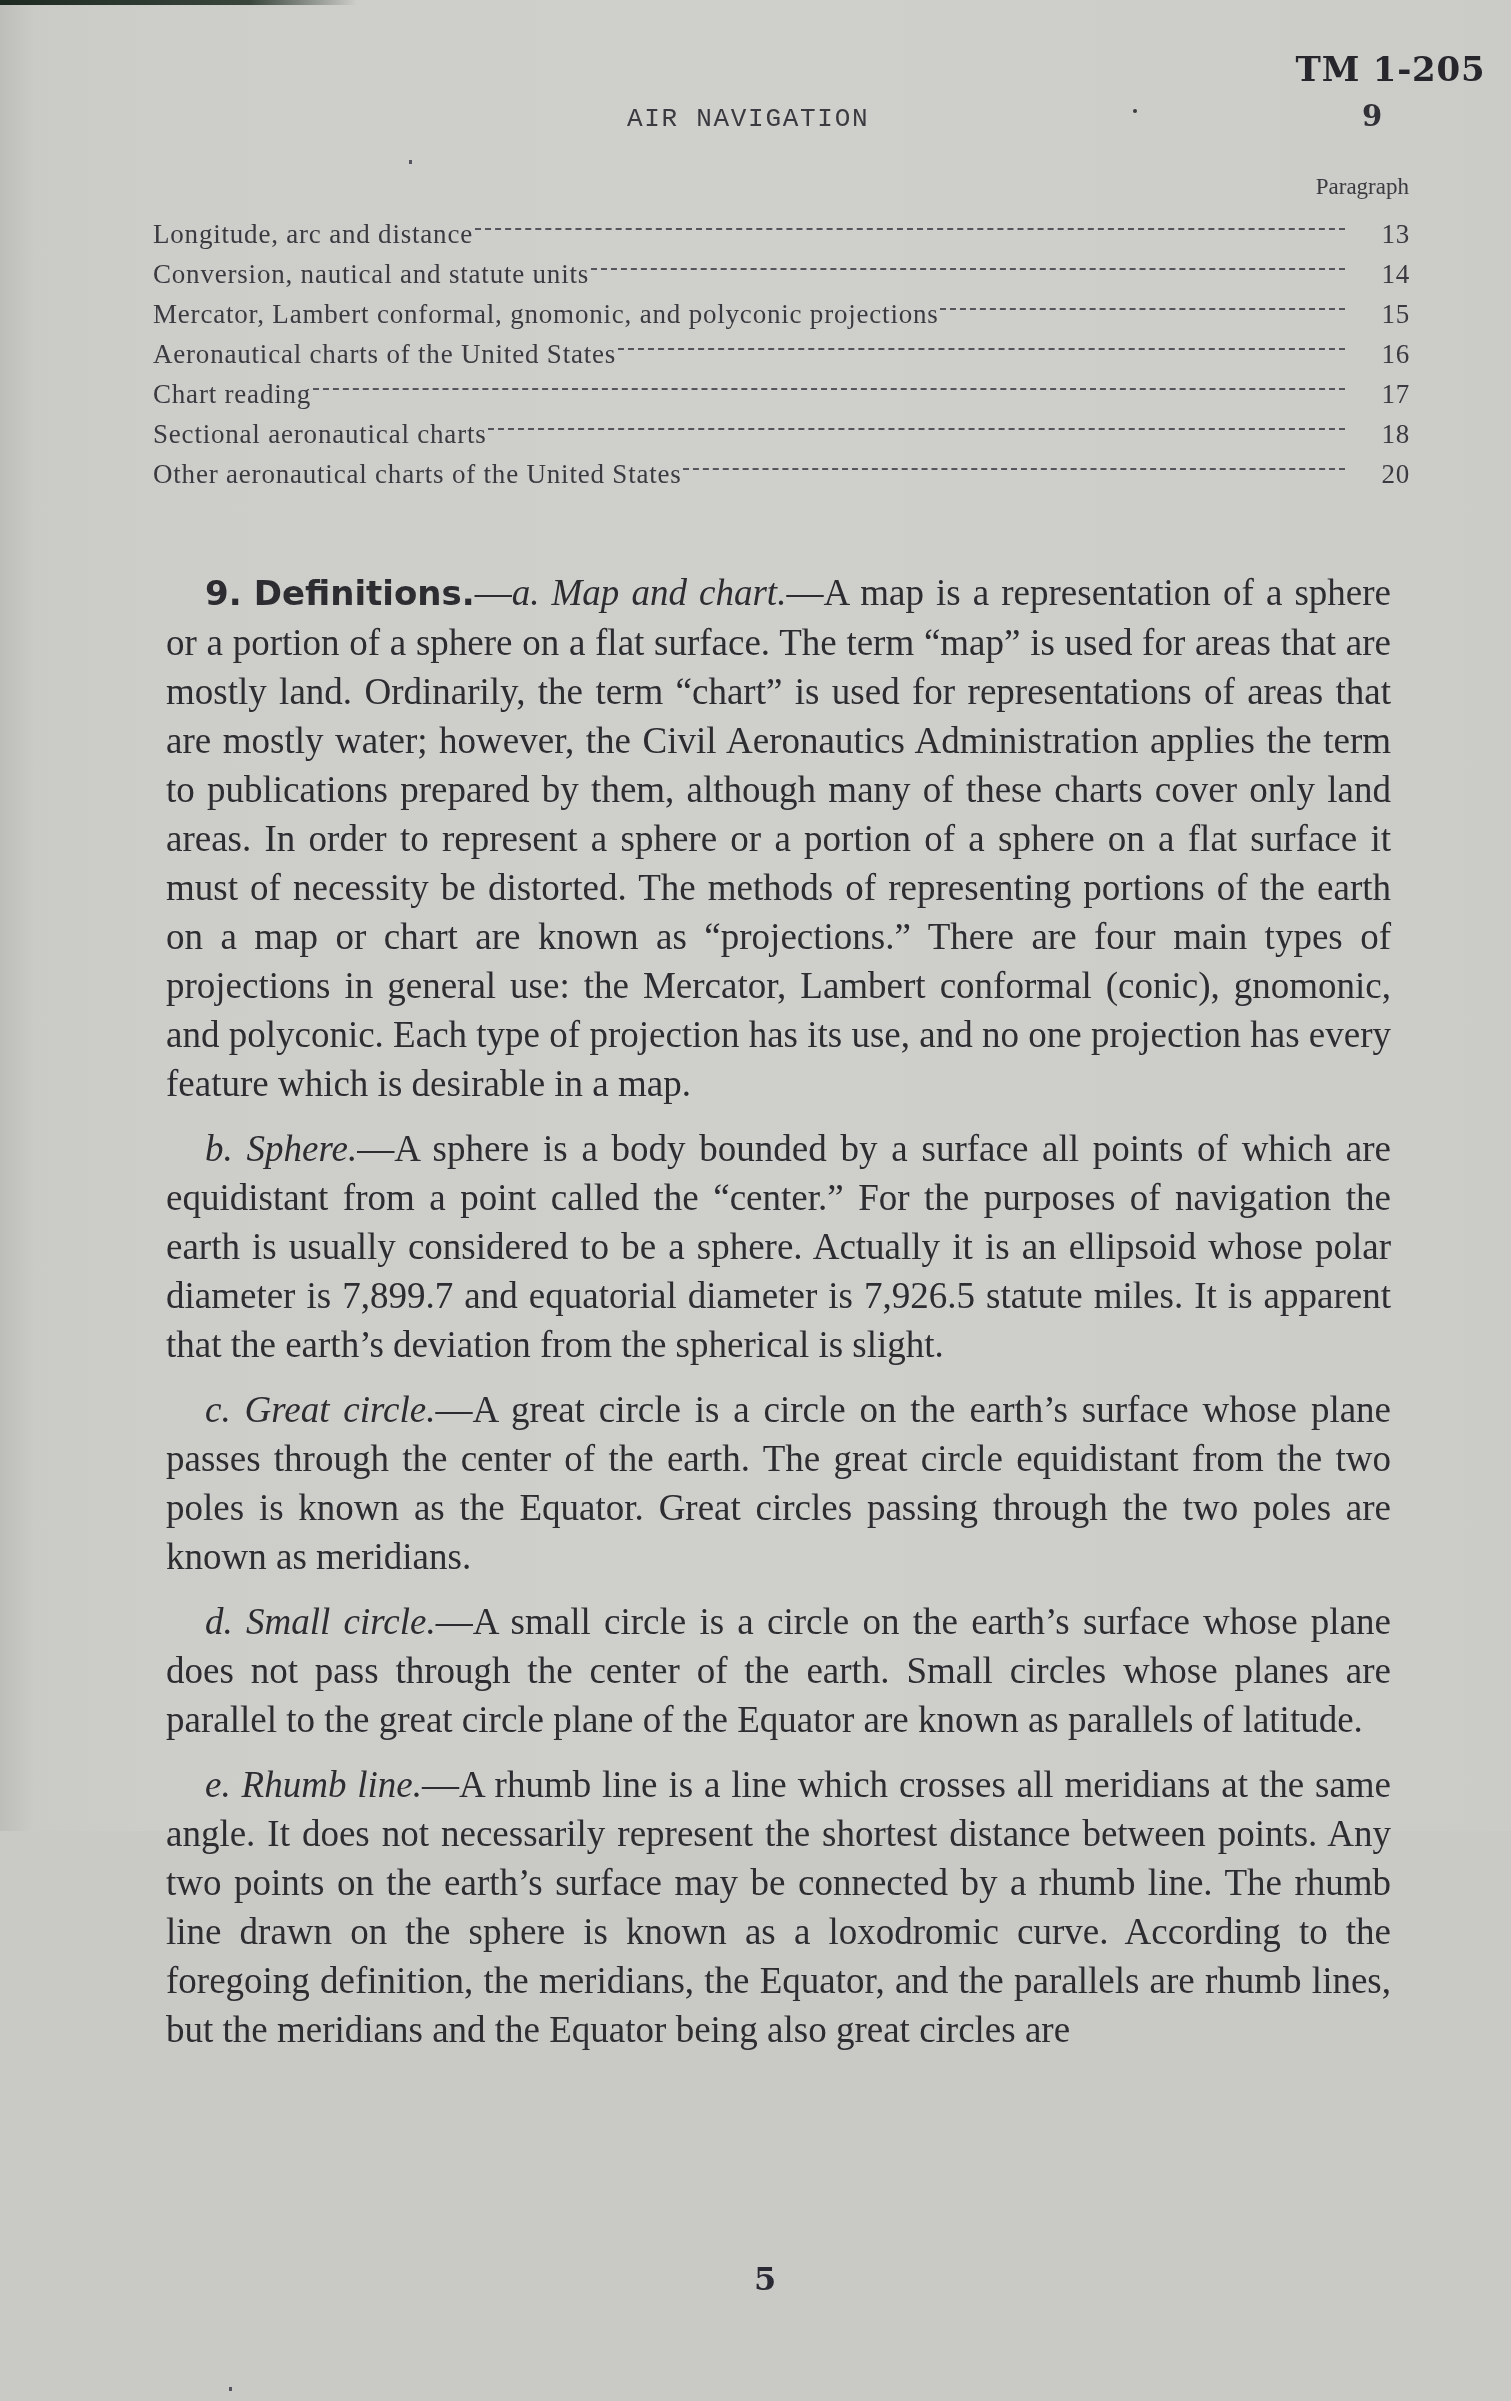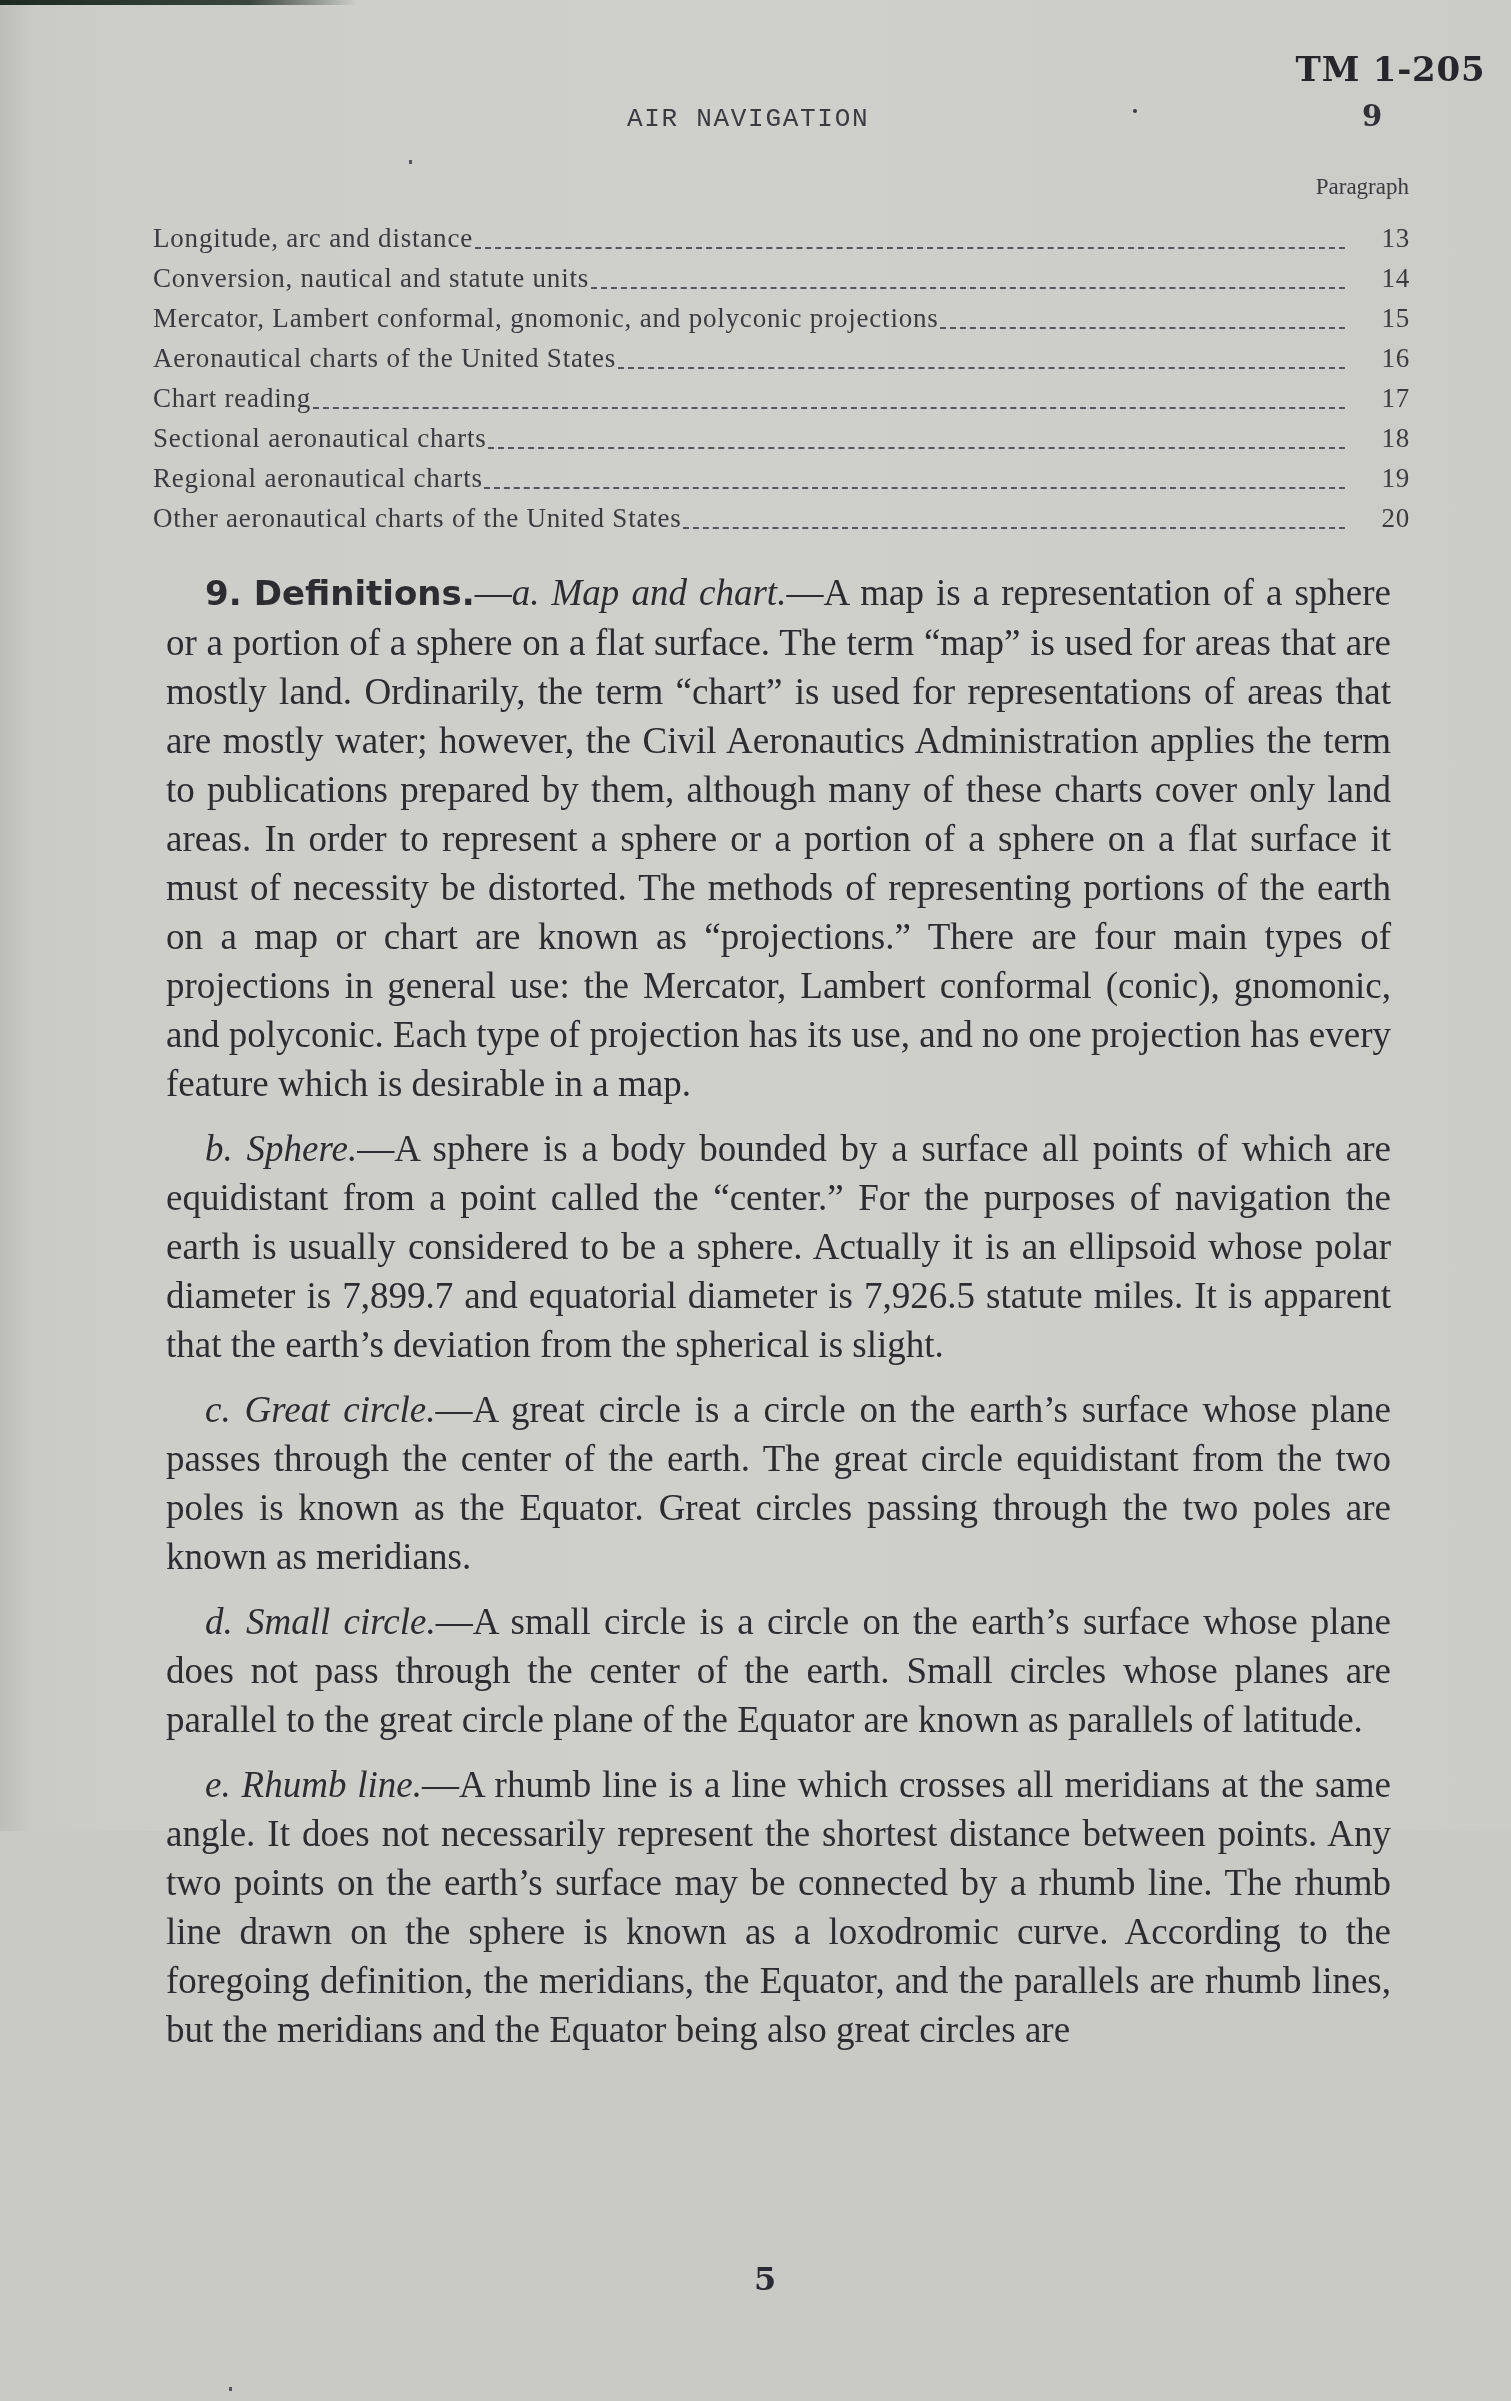--- a/index.html
+++ b/index.html
@@ -42,21 +42,21 @@
       font-size: 29px; color: #303036;
     }
     .toc-header {
       position: absolute; right: 102px; top: 174px;
       font-family: "Liberation Serif", serif; font-size: 23px; color: #3a3a40;
     }
     .toc {
       position: absolute; left: 153px; top: 214px; width: 1257px;
     }
     .toc-row {
-      display: flex; align-items: flex-end;
+      display: flex; align-items: center;
       height: 40px;
       font-family: "Liberation Serif", serif; font-size: 27px; color: #3a3a40;
       letter-spacing: 0.8px;
     }
     .toc-label { white-space: nowrap; }
     .toc-leader {
       flex: 1; margin: 0 15.3px 0 1.7px;
       border-bottom: 2.5px dashed #55555b;
       transform: translateY(-5.1px);
     }
@@ -114,25 +114,20 @@
       <span class="toc-label">Chart reading</span>
       <span class="toc-leader"></span>
       <span class="toc-num">17</span>
     </div>
     <div class="toc-row">
       <span class="toc-label">Sectional aeronautical charts</span>
       <span class="toc-leader"></span>
       <span class="toc-num">18</span>
     </div>
     <div class="toc-row">
-      <span class="toc-label">Regional aeronautical charts</span>
-      <span class="toc-leader"></span>
-      <span class="toc-num">19</span>
-    </div>
-    <div class="toc-row">
       <span class="toc-label">Other aeronautical charts of the United States</span>
       <span class="toc-leader"></span>
       <span class="toc-num">20</span>
     </div>
   </div>
 
   <div class="body-text">
     <p class="para">
       <span class="para-num">9.</span>
       <span class="para-title">Definitions.</span>—<span class="sub-label">a.</span>

